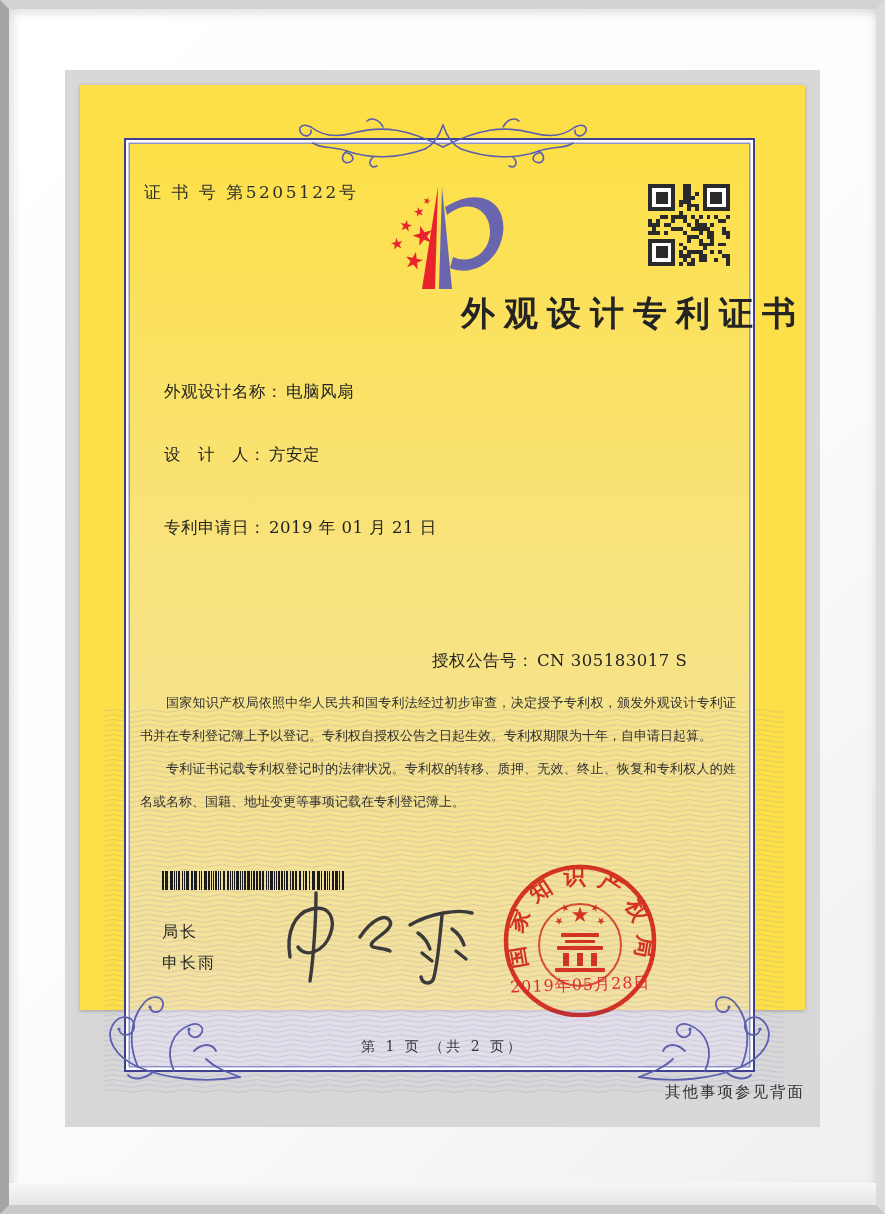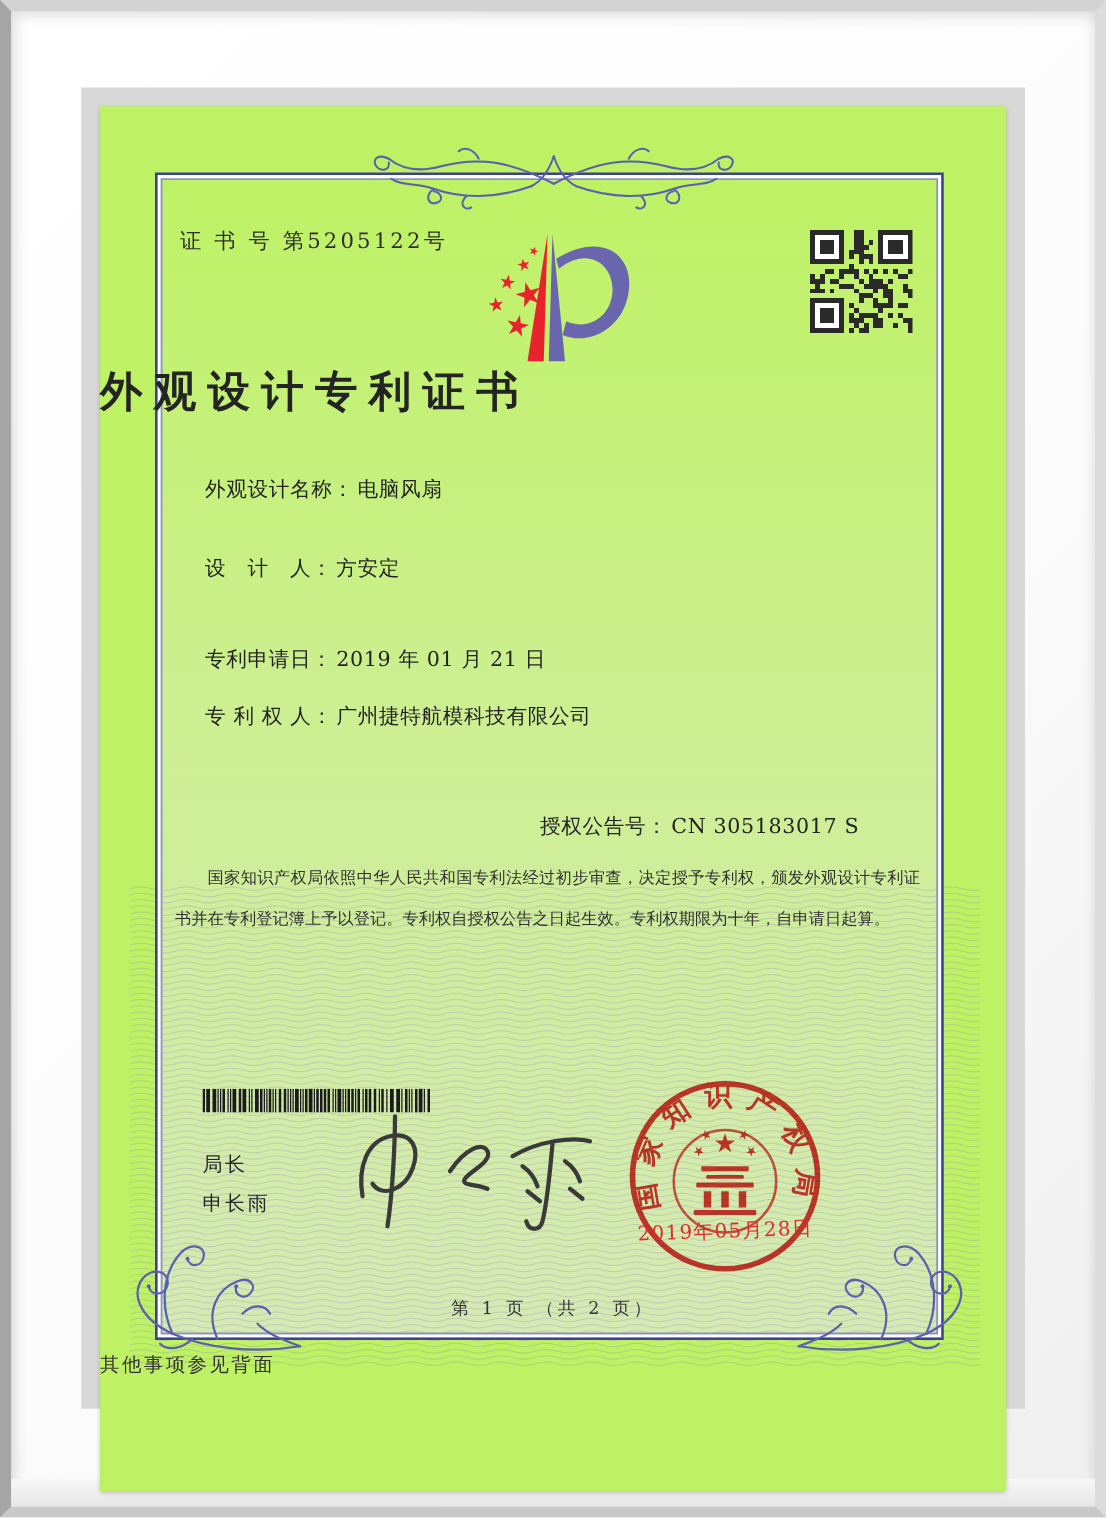--- a/index.html
+++ b/index.html
@@ -15,56 +15,56 @@
   .frame-edge{position:absolute;inset:0;background:#f4f4f4;
     border-left:9px solid #a5a5a5;border-top:9px solid #d3d3d3;
     border-right:9px solid #dcdcdc;border-bottom:9px solid #c9c9c9;}
   .frame-face{position:absolute;left:9px;top:9px;right:9px;bottom:9px;
     background:linear-gradient(135deg,#ffffff 0%,#fcfcfc 55%,#efefef 100%);
     box-shadow:inset 4px 4px 10px rgba(0,0,0,.12),inset -4px -4px 8px rgba(0,0,0,.05);}
   .frame-bevel-bottom{position:absolute;left:9px;right:9px;bottom:9px;height:22px;
     background:linear-gradient(180deg,#f7f7f7,#e6e6e6);}
   .frame-mat{position:absolute;left:65px;top:70px;width:755px;height:1057px;background:#d8d8d8;}
   
-  .paper{position:absolute;left:80px;top:85px;width:725px;height:1108px;
-    background:#bef264;box-shadow:0 1px 4px rgba(0,0,0,.25);}
+  .paper{position:absolute;left:80px;top:85px;width:725px;height:925px;
+    background:#fde047;box-shadow:0 1px 4px rgba(0,0,0,.25);}
   .tint{position:absolute;left:46px;top:55px;width:623px;height:926px;
     background:linear-gradient(180deg,rgba(244,242,250,0) 0%,rgba(238,233,248,.30) 45%,rgba(232,227,245,.55) 100%);}
   .waves{position:absolute;left:24px;top:622px;width:680px;height:390px;}
   .blue-border{position:absolute;left:44px;top:53px;width:627px;height:930px;
     border:2.5px solid #3e418f;
     box-shadow:inset 0 0 0 2.5px #ffffff,inset 0 0 0 4px #9093c8;}
   .ornament{position:absolute;pointer-events:none;}
   .orn-top{left:50%;transform:translateX(-50%);top:26px;}
   .orn-bl{left:14px;top:886px;}
   .orn-br{left:555px;top:886px;transform:scaleX(-1);}
   
   .cert-number{position:absolute;left:64px;top:96px;font-size:17px;color:#2e2e2e;letter-spacing:2.5px;}
   .logo{position:absolute;left:305px;top:96px;}
   .qr{position:absolute;left:568px;top:98px;}
-  .title{position:absolute;left:0;right:0;top:206px;text-align:left;
+  .title{position:absolute;left:0;right:0;top:206px;text-align:right;
     font-size:34px;font-weight:600;letter-spacing:9px;color:#242424;}
   .field{position:absolute;left:84px;font-size:16.5px;color:#232323;letter-spacing:.5px;white-space:nowrap;}
   .field .lbl{color:#232323;}
   .field .val{margin-left:3px;}
   .f1{top:296px}.f2{top:359px}.f3{top:388px}.f4{top:432px}
   .f5{top:477px}.f6{top:521px}.f7{top:565px}
   .f8{top:565px;left:352px;}
   .paragraphs{position:absolute;left:60px;top:601px;width:596px;
     font-size:13px;line-height:33px;color:#303030;text-align:justify;}
   .paragraphs p{margin:0;text-indent:2em;}
   .barcode{position:absolute;left:82px;top:786px;}
   .director{position:absolute;left:82px;top:831px;font-size:16px;line-height:31px;color:#262626;letter-spacing:2px;}
   .signature{position:absolute;left:192px;top:800px;}
   .seal{position:absolute;left:420px;top:776px;opacity:.93;mix-blend-mode:multiply;z-index:5;}
   .seal-date{position:absolute;left:430px;top:890px;z-index:6;color:#e02b2b;
     font-size:16px;letter-spacing:1px;transform:rotate(-2deg);white-space:nowrap;}
   .page-footer{position:absolute;left:0;right:0;top:953px;text-align:center;
     font-size:14px;letter-spacing:3px;color:#333;}
-  .back-note{position:absolute;left:0;right:0;top:997px;text-align:left;
+  .back-note{position:absolute;left:0;right:0;top:997px;text-align:right;
     font-size:15.5px;letter-spacing:2px;color:#333;}
 </style>
 </head>
 <body>
 
 <div class="scene">
   <div class="frame-edge"></div>
   <div class="frame-face"></div>
   <div class="frame-bevel-bottom"></div>
   <div class="frame-mat"></div>
@@ -345,29 +345,27 @@
 
     <div class="field f1">
       <span class="lbl">外观设计名称：</span><span class="val">电脑风扇</span>
     </div>
     <div class="field f2">
       <span class="lbl">设　计　人：</span><span class="val">方安定</span>
     </div>
     <div class="field f4">
       <span class="lbl">专利申请日：</span><span class="val">2019 年 01 月 21 日</span>
     </div>
-    <div class="field f5">
-      <span class="lbl">专 利 权 人：</span><span class="val">广州捷特航模科技有限公司</span>
-    </div>
     <div class="field f8">
       <span class="lbl">授权公告号：</span><span class="val">CN 305183017 S</span>
     </div>
 
     <div class="paragraphs">
       <p>国家知识产权局依照中华人民共和国专利法经过初步审查，决定授予专利权，颁发外观设计专利证书并在专利登记簿上予以登记。专利权自授权公告之日起生效。专利权期限为十年，自申请日起算。</p>
+      <p>专利证书记载专利权登记时的法律状况。专利权的转移、质押、无效、终止、恢复和专利权人的姓名或名称、国籍、地址变更等事项记载在专利登记簿上。</p>
     </div>
 
     <svg class="barcode" width="184" height="19" viewBox="0 0 184 19">
       <g id="barcode-bars">
           <rect x="0" y="0" width="2" height="19" fill="#1b1b1b"></rect>
           <rect x="3" y="0" width="3" height="19" fill="#1b1b1b"></rect>
           <rect x="8" y="0" width="3" height="19" fill="#1b1b1b"></rect>
           <rect x="12" y="0" width="1" height="19" fill="#1b1b1b"></rect>
           <rect x="14" y="0" width="1" height="19" fill="#1b1b1b"></rect>
           <rect x="16" y="0" width="2" height="19" fill="#1b1b1b"></rect>

